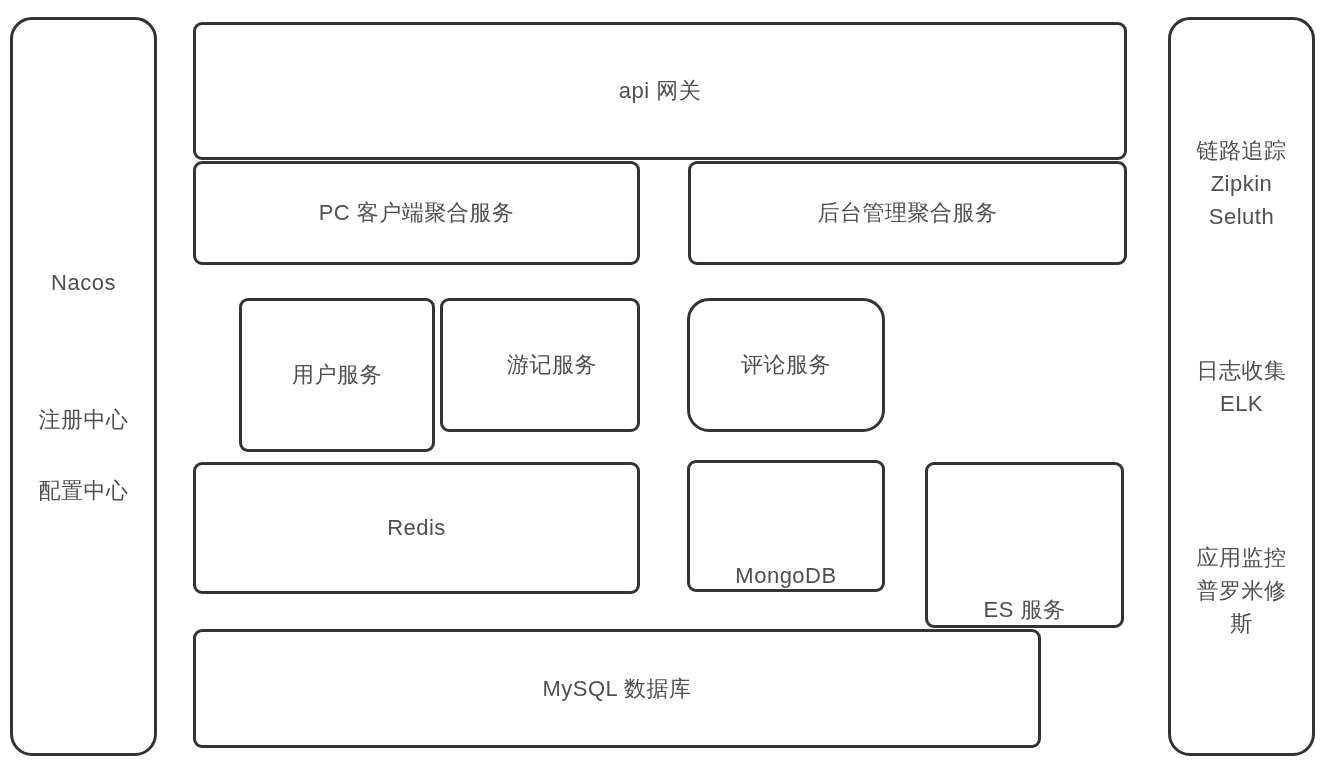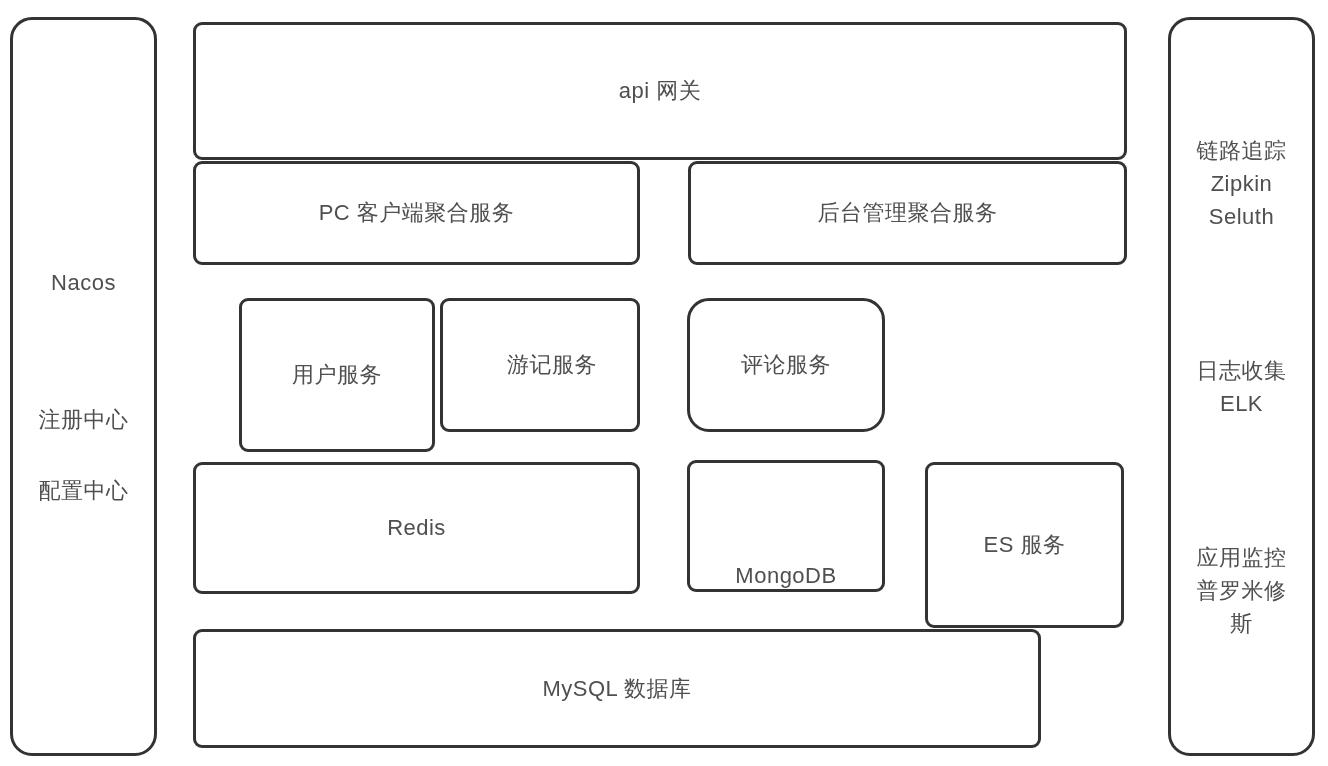--- a/index.html
+++ b/index.html
@@ -57,21 +57,21 @@
   
   .gateway {left:193px;top:22px; width:934px;height:138px;}
   .pc-agg  {left:193px;top:161px;width:447px;height:104px;}
   .adm-agg {left:688px;top:161px;width:439px;height:104px;}
   .user-svc   {left:195px;top:298px;width:196px;height:154px;margin-left:44px;}
   .travel-svc {left:440px;top:298px;width:200px;height:134px;padding-left:24px;}
   .comment-svc{left:687px;top:298px;width:198px;height:134px;border-radius:22px;}
   .search-svc {left:925px;top:298px;width:199px;height:134px;}
   .redis {left:193px;top:462px;width:447px;height:132px;}
   .mongo {left:687px;top:460px;width:198px;height:132px;align-items:flex-end;}
-  .es    {left:925px;top:462px;width:199px;height:166px;}
+  .es    {left:925px;top:462px;width:199px;height:166px;align-items:flex-end;}
   .mysql {left:193px;top:629px;width:848px;height:119px;}
 </style>
 </head>
 <body>
 
 <div class="canvas">
 
   <div class="panel left">
     <div>Nacos</div>
     <div class="spacer"></div>

